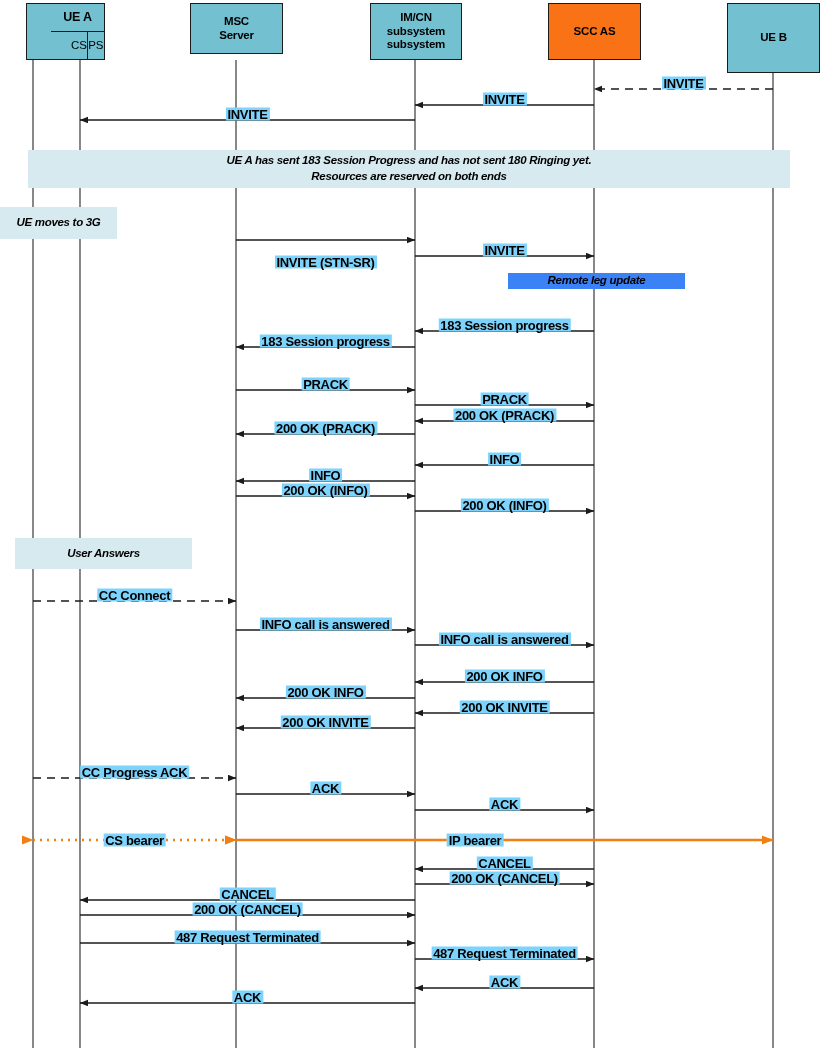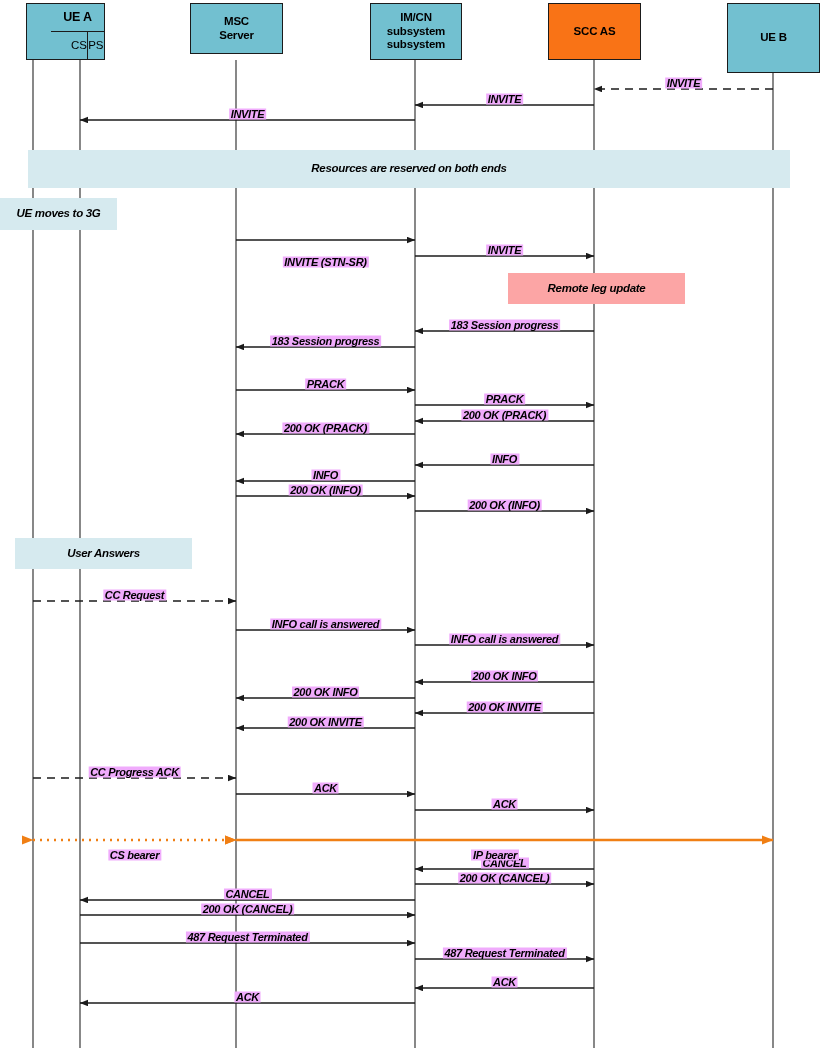--- a/index.html
+++ b/index.html
@@ -54,31 +54,30 @@
     font-size:11.5px;
     color:#000;
     line-height:1.35;
     letter-spacing:-0.3px;
   }
   .note span{display:block;white-space:nowrap;}
 
   .msg-label{
     position:absolute;
     transform:translate(-50%,-50%);
-    background:#f0abfc;
+    background:#7dd3fc;
     padding:0 2px;
     font-weight:bold;
-    font-size:11px;
+    font-size:13px;
     color:#000;
     white-space:nowrap;
     letter-spacing:-0.3px;
     line-height:1;
-    font-style:italic;
-  }
-  .msg-label.bearer{color:#000;margin-top:15px;}
+  }
+  .msg-label.bearer{color:#000;}
 </style>
 </head>
 <body>
 
 <div id="diagram">
   <svg id="svg-layer" viewBox="0 0 821 1051">
     <defs>
       <marker id="ah-black-r" markerWidth="9" markerHeight="9" refX="8.4" refY="3.4" orient="auto" markerUnits="userSpaceOnUse">
         <path d="M0,0 L8.6,3.4 L0,6.8 z" fill="#1b1b1b"></path>
       </marker>
@@ -164,26 +163,27 @@
         </div>
       </div>
       <div class="lifeline-head" style="left: 727px; top: 3px; width: 93px; height: 70px; background: rgb(114, 192, 208); border-color: rgb(27, 27, 27);">
         <div>
           <div>UE B</div>
         </div>
       </div>
     </div>
   <div id="notes-layer">
       <div class="note" style="left: 28px; top: 150px; width: 762px; height: 38px; background: rgb(214, 234, 239);">
+        <span>UE A has sent 183 Session Progress and has not sent 180 Ringing yet.</span>
         <span>Resources are reserved on both ends</span>
       </div>
-      <div class="note" style="left: 0px; top: 198px; width: 117px; height: 32px; background: rgb(214, 234, 239);">
+      <div class="note" style="left: 0px; top: 207px; width: 117px; height: 32px; background: rgb(214, 234, 239);">
         <span>UE moves to 3G</span>
       </div>
-      <div class="note" style="left: 508px; top: 273px; width: 177px; height: 31px; background: #fca5a5;">
+      <div class="note" style="left: 508px; top: 273px; width: 177px; height: 16px; background: #3b82f6;">
         <span>Remote leg update</span>
       </div>
       <div class="note" style="left: 15px; top: 538px; width: 177px; height: 31px; background: rgb(214, 234, 239); text-align: right;">
         <span>User Answers</span>
       </div>
     </div>
   <div id="labels-layer">
       <div class="msg-label" style="left: 683.5px; top: 83px;">INVITE</div>
       <div class="msg-label" style="left: 504.5px; top: 99px;">INVITE</div>
       <div class="msg-label" style="left: 247.5px; top: 114px;">INVITE</div>
@@ -192,34 +192,34 @@
       <div class="msg-label" style="left: 504.5px; top: 325px;">183 Session progress</div>
       <div class="msg-label" style="left: 325.5px; top: 341px;">183 Session progress</div>
       <div class="msg-label" style="left: 325.5px; top: 384px;">PRACK</div>
       <div class="msg-label" style="left: 504.5px; top: 399px;">PRACK</div>
       <div class="msg-label" style="left: 504.5px; top: 415px;">200 OK (PRACK)</div>
       <div class="msg-label" style="left: 325.5px; top: 428px;">200 OK (PRACK)</div>
       <div class="msg-label" style="left: 504.5px; top: 459px;">INFO</div>
       <div class="msg-label" style="left: 325.5px; top: 475px;">INFO</div>
       <div class="msg-label" style="left: 325.5px; top: 490px;">200 OK (INFO)</div>
       <div class="msg-label" style="left: 504.5px; top: 505px;">200 OK (INFO)</div>
-      <div class="msg-label" style="left: 134.5px; top: 595px;">CC Request</div>
+      <div class="msg-label" style="left: 134.5px; top: 595px;">CC Connect</div>
       <div class="msg-label" style="left: 325.5px; top: 624px;">INFO call is answered</div>
       <div class="msg-label" style="left: 504.5px; top: 639px;">INFO call is answered</div>
       <div class="msg-label" style="left: 504.5px; top: 676px;">200 OK INFO</div>
       <div class="msg-label" style="left: 325.5px; top: 692px;">200 OK INFO</div>
       <div class="msg-label" style="left: 504.5px; top: 707px;">200 OK INVITE</div>
       <div class="msg-label" style="left: 325.5px; top: 722px;">200 OK INVITE</div>
       <div class="msg-label" style="left: 134.5px; top: 772px;">CC Progress ACK</div>
       <div class="msg-label" style="left: 325.5px; top: 788px;">ACK</div>
       <div class="msg-label" style="left: 504.5px; top: 804px;">ACK</div>
       <div class="msg-label" style="left: 504.5px; top: 863px;">CANCEL</div>
       <div class="msg-label" style="left: 504.5px; top: 878px;">200 OK (CANCEL)</div>
       <div class="msg-label" style="left: 247.5px; top: 894px;">CANCEL</div>
       <div class="msg-label" style="left: 247.5px; top: 909px;">200 OK (CANCEL)</div>
       <div class="msg-label" style="left: 247.5px; top: 937px;">487 Request Terminated</div>
       <div class="msg-label" style="left: 504.5px; top: 953px;">487 Request Terminated</div>
       <div class="msg-label" style="left: 504.5px; top: 982px;">ACK</div>
       <div class="msg-label" style="left: 247.5px; top: 997px;">ACK</div>
       <div class="msg-label bearer" style="left: 134.5px; top: 840px;">CS bearer</div>
-      <div class="msg-label bearer" style="left: 495px; top: 840px;">IP bearer</div>
+      <div class="msg-label bearer" style="left: 475px; top: 840px;">IP bearer</div>
     </div>
 </div>
 
 </body></html>

